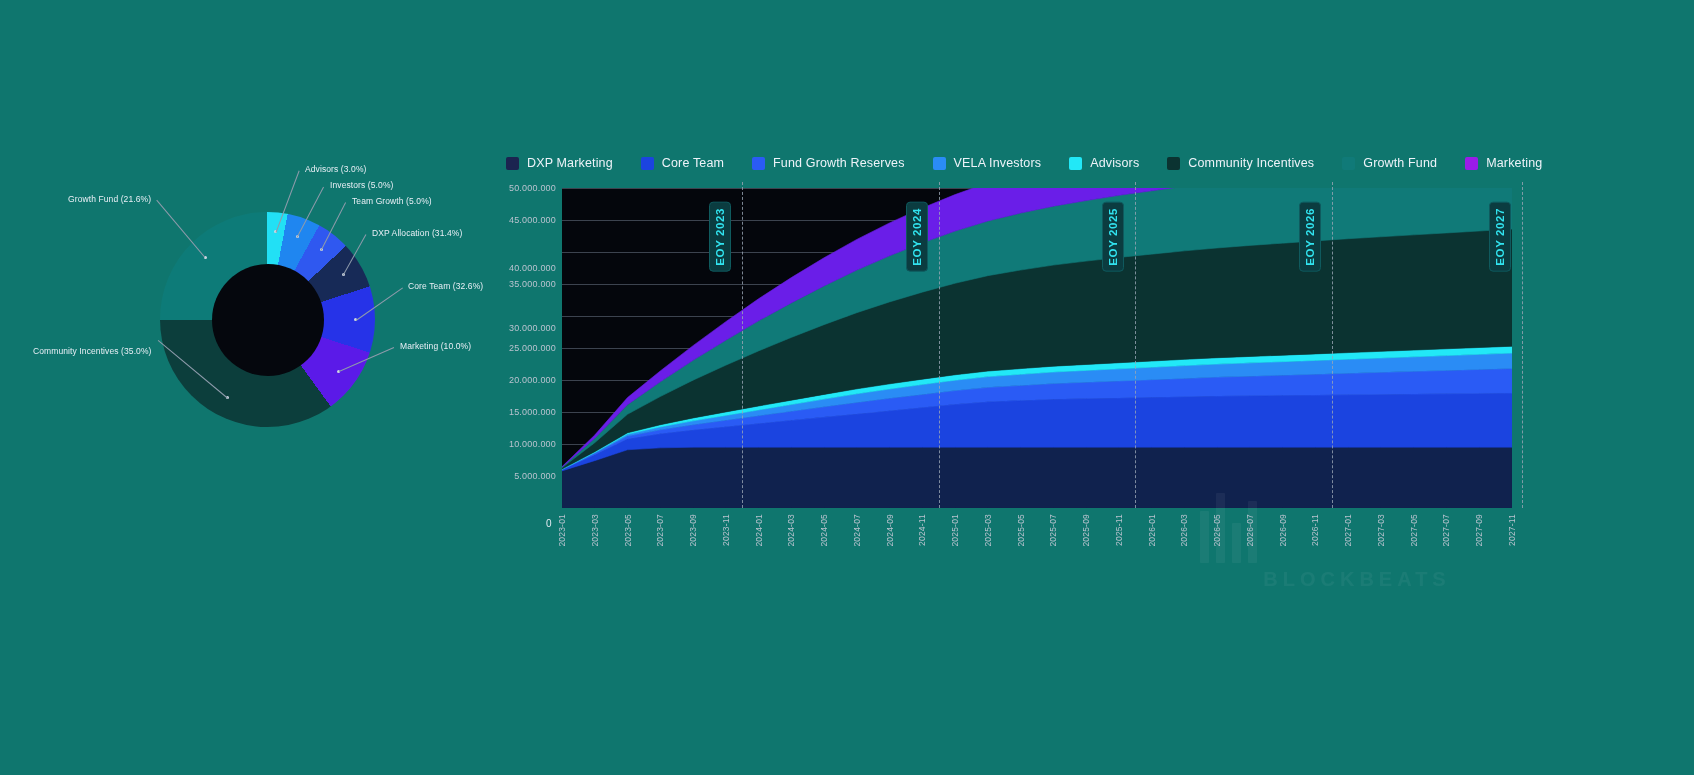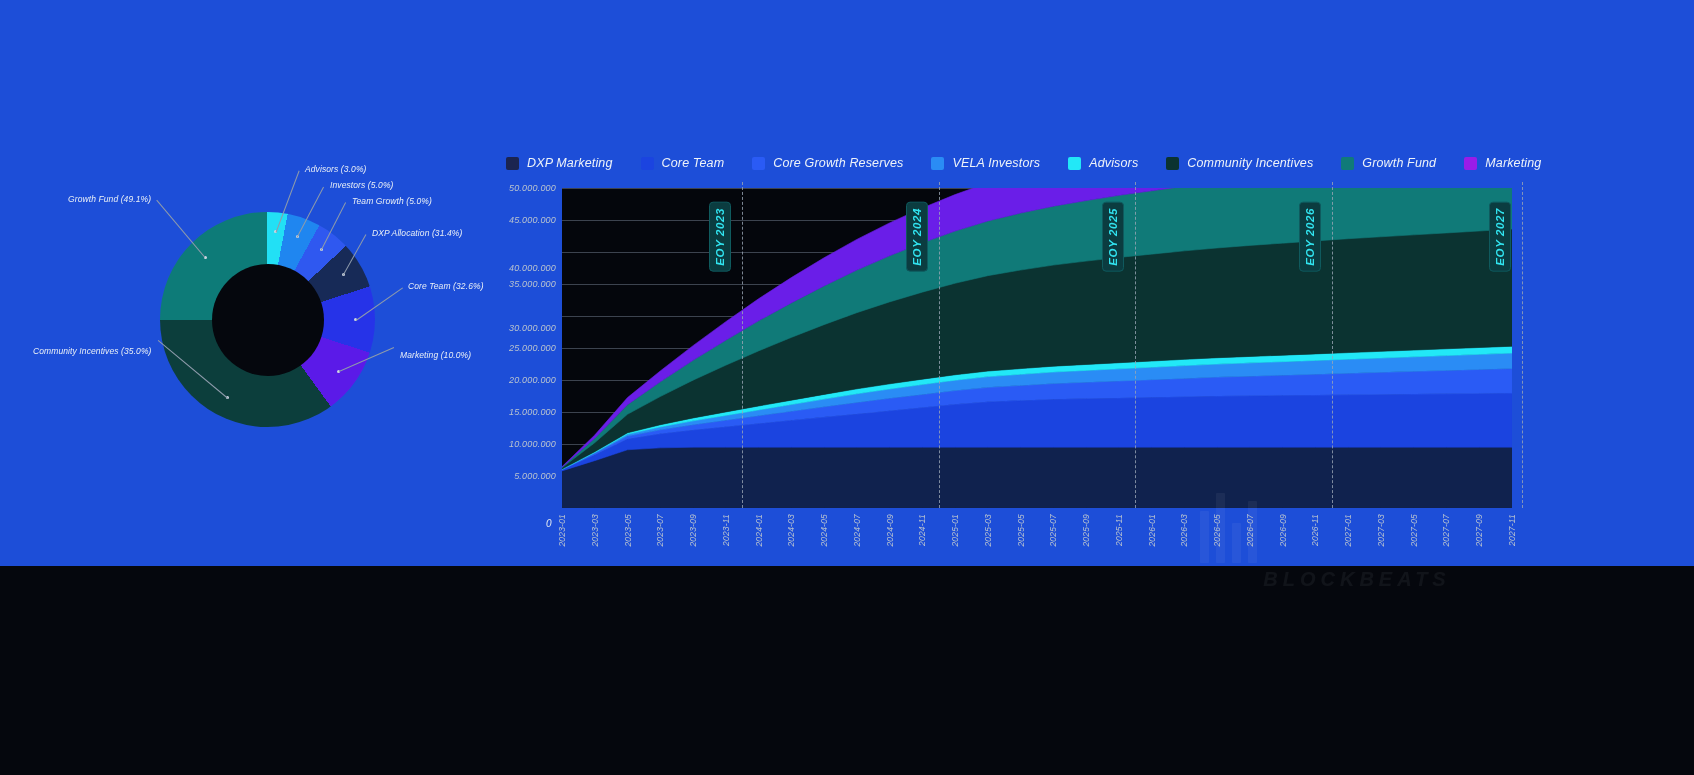--- a/index.html
+++ b/index.html
@@ -1,18 +1,18 @@
 <!DOCTYPE html>
 <html><head>
 <meta charset="utf-8">
 <style>
   html,body{margin:0;padding:0;background:#05070d;}
   body{width:1694px;height:775px;overflow:hidden;
        font-family:"Liberation Sans",sans-serif;color:#e8eef5;}
-  .stage{position:relative;width:1694px;height:566px;background:#1d4ed8;font-style:italic;}
+  .stage{position:relative;width:1694px;height:775px;background:#0f766e;}
 
   
   .donut-panel{position:absolute;left:0;top:150px;width:520px;height:360px;}
   .donut-wrap{position:absolute;left:160px;top:62px;width:215px;height:215px;}
   .donut{position:absolute;inset:0;border-radius:50%;}
   .donut-hole{position:absolute;left:50%;top:50%;width:112px;height:112px;
      margin:-56px 0 0 -56px;border-radius:50%;background:#05070d;}
   .dlabel{position:absolute;font-size:8.5px;color:#e9eff6;white-space:nowrap;
      letter-spacing:.1px;}
   .leader{position:absolute;background:#8e9bab;height:1px;transform-origin:0 50%;}
@@ -71,45 +71,45 @@
         <div class="ldot" style="left: 319.936px; top: 98.4664px;"></div>
         <div class="dlabel" style="top: 46px; left: 352px;">Team Growth (5.0%)</div>
         <div class="leader" style="left: 321.436px; top: 99.9664px; width: 53.8904px; transform: rotate(-62.8824deg);"></div>
         <div class="ldot" style="left: 341.745px; top: 123.204px;"></div>
         <div class="dlabel" style="top: 78px; left: 372px;">DXP Allocation (31.4%)</div>
         <div class="leader" style="left: 343.245px; top: 124.704px; width: 46.6328px; transform: rotate(-60.7938deg);"></div>
         <div class="ldot" style="left: 354px; top: 168px;"></div>
         <div class="dlabel" style="top: 131px; left: 408px;">Core Team (32.6%)</div>
         <div class="leader" style="left: 355.5px; top: 169.5px; width: 56.7318px; transform: rotate(-34.9507deg);"></div>
         <div class="ldot" style="left: 337.193px; top: 219.725px;"></div>
-        <div class="dlabel" style="top: 200px; left: 400px;">Marketing (10.0%)</div>
+        <div class="dlabel" style="top: 191px; left: 400px;">Marketing (10.0%)</div>
         <div class="leader" style="left: 338.693px; top: 221.225px; width: 60.3793px; transform: rotate(-23.6542deg);"></div>
         <div class="ldot" style="left: 226.049px; top: 246.409px;"></div>
         <div class="dlabel" style="top: 196px; left: 33px;">Community Incentives (35.0%)</div>
         <div class="leader" style="left: 227.549px; top: 247.909px; width: 90.5011px; transform: rotate(-140.218deg);"></div>
         <div class="ldot" style="left: 203.775px; top: 105.775px;"></div>
-        <div class="dlabel" style="top: 44px; left: 68px;">Growth Fund (49.1%)</div>
+        <div class="dlabel" style="top: 44px; left: 68px;">Growth Fund (21.6%)</div>
         <div class="leader" style="left: 205.275px; top: 107.275px; width: 74.9054px; transform: rotate(-130.126deg);"></div>
       </div>
   </div>
 
   <div class="chart-panel">
 
     <div class="legend" id="legend">
         <div class="lg-item">
           <span class="lg-sw" style="background: rgb(27, 36, 80);"></span>
           <span class="lg-tx">DXP Marketing</span>
         </div>
         <div class="lg-item">
           <span class="lg-sw" style="background: rgb(27, 68, 224);"></span>
           <span class="lg-tx">Core Team</span>
         </div>
         <div class="lg-item">
           <span class="lg-sw" style="background: rgb(42, 91, 245);"></span>
-          <span class="lg-tx">Core Growth Reserves</span>
+          <span class="lg-tx">Fund Growth Reserves</span>
         </div>
         <div class="lg-item">
           <span class="lg-sw" style="background: rgb(42, 140, 245);"></span>
           <span class="lg-tx">VELA Investors</span>
         </div>
         <div class="lg-item">
           <span class="lg-sw" style="background: rgb(34, 232, 247);"></span>
           <span class="lg-tx">Advisors</span>
         </div>
         <div class="lg-item">

